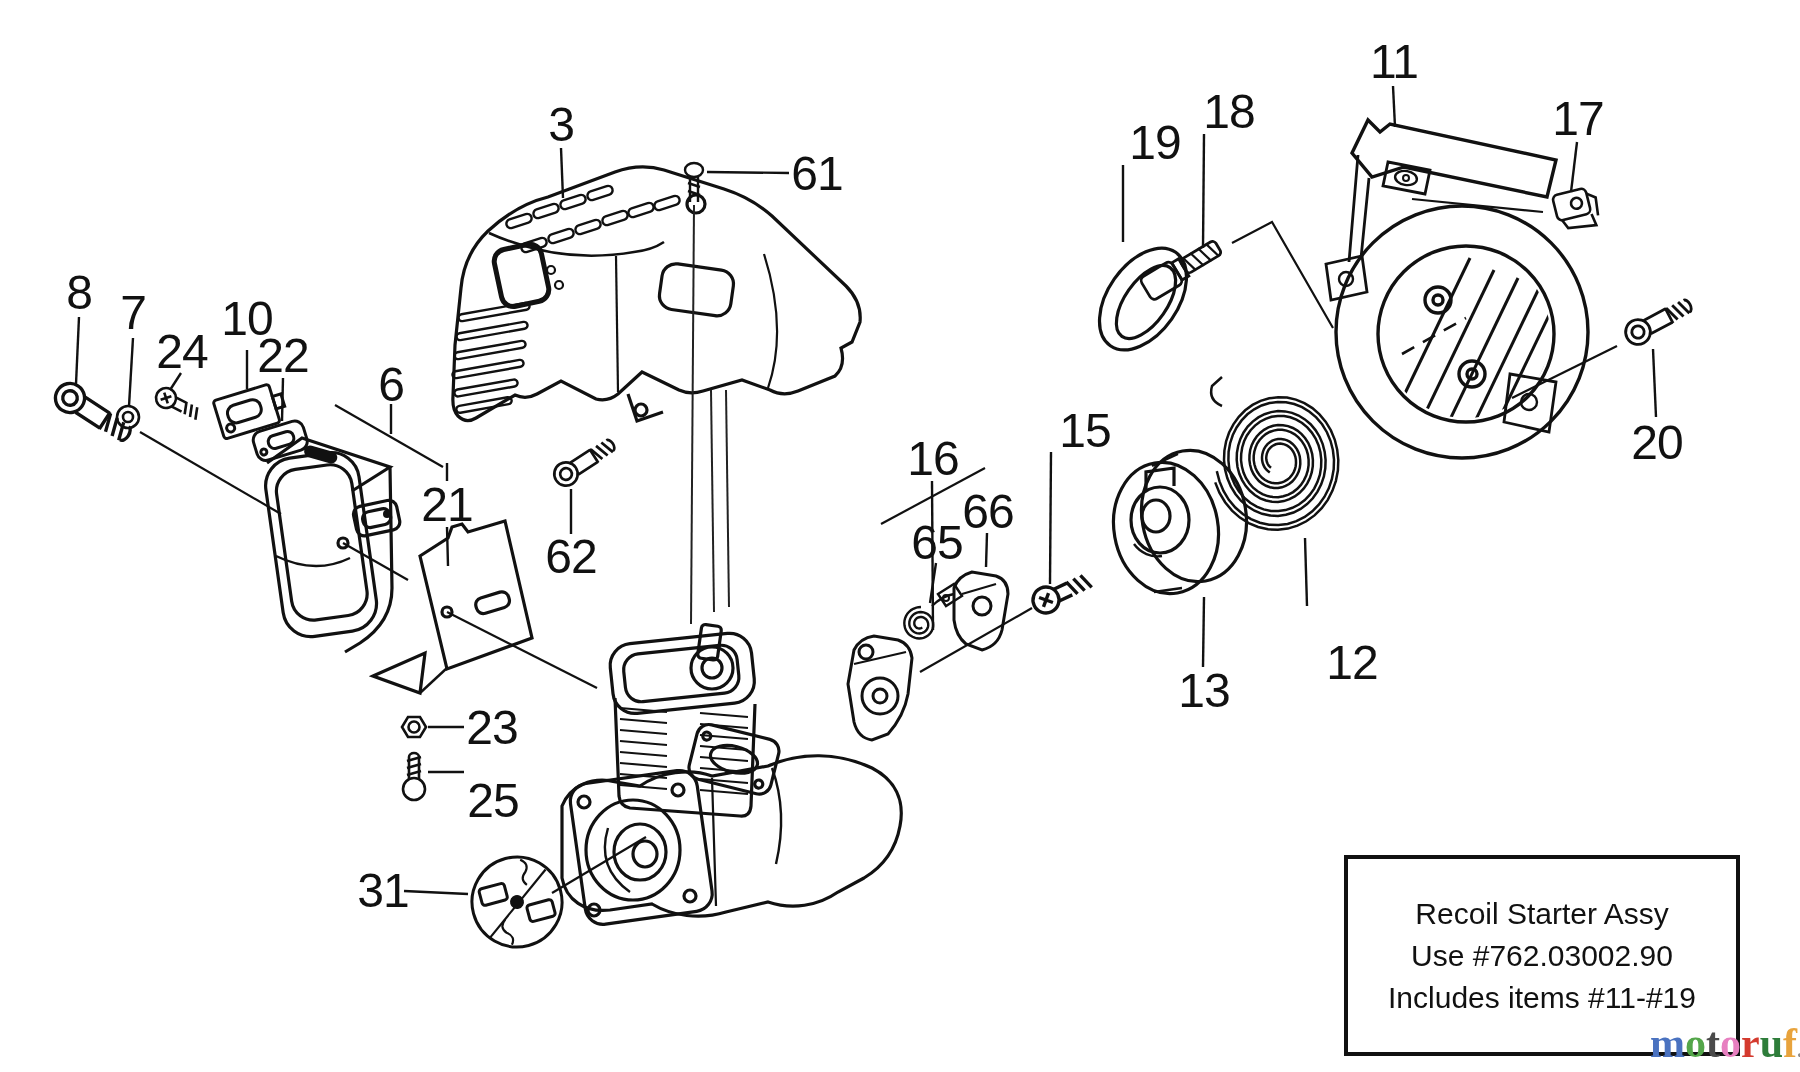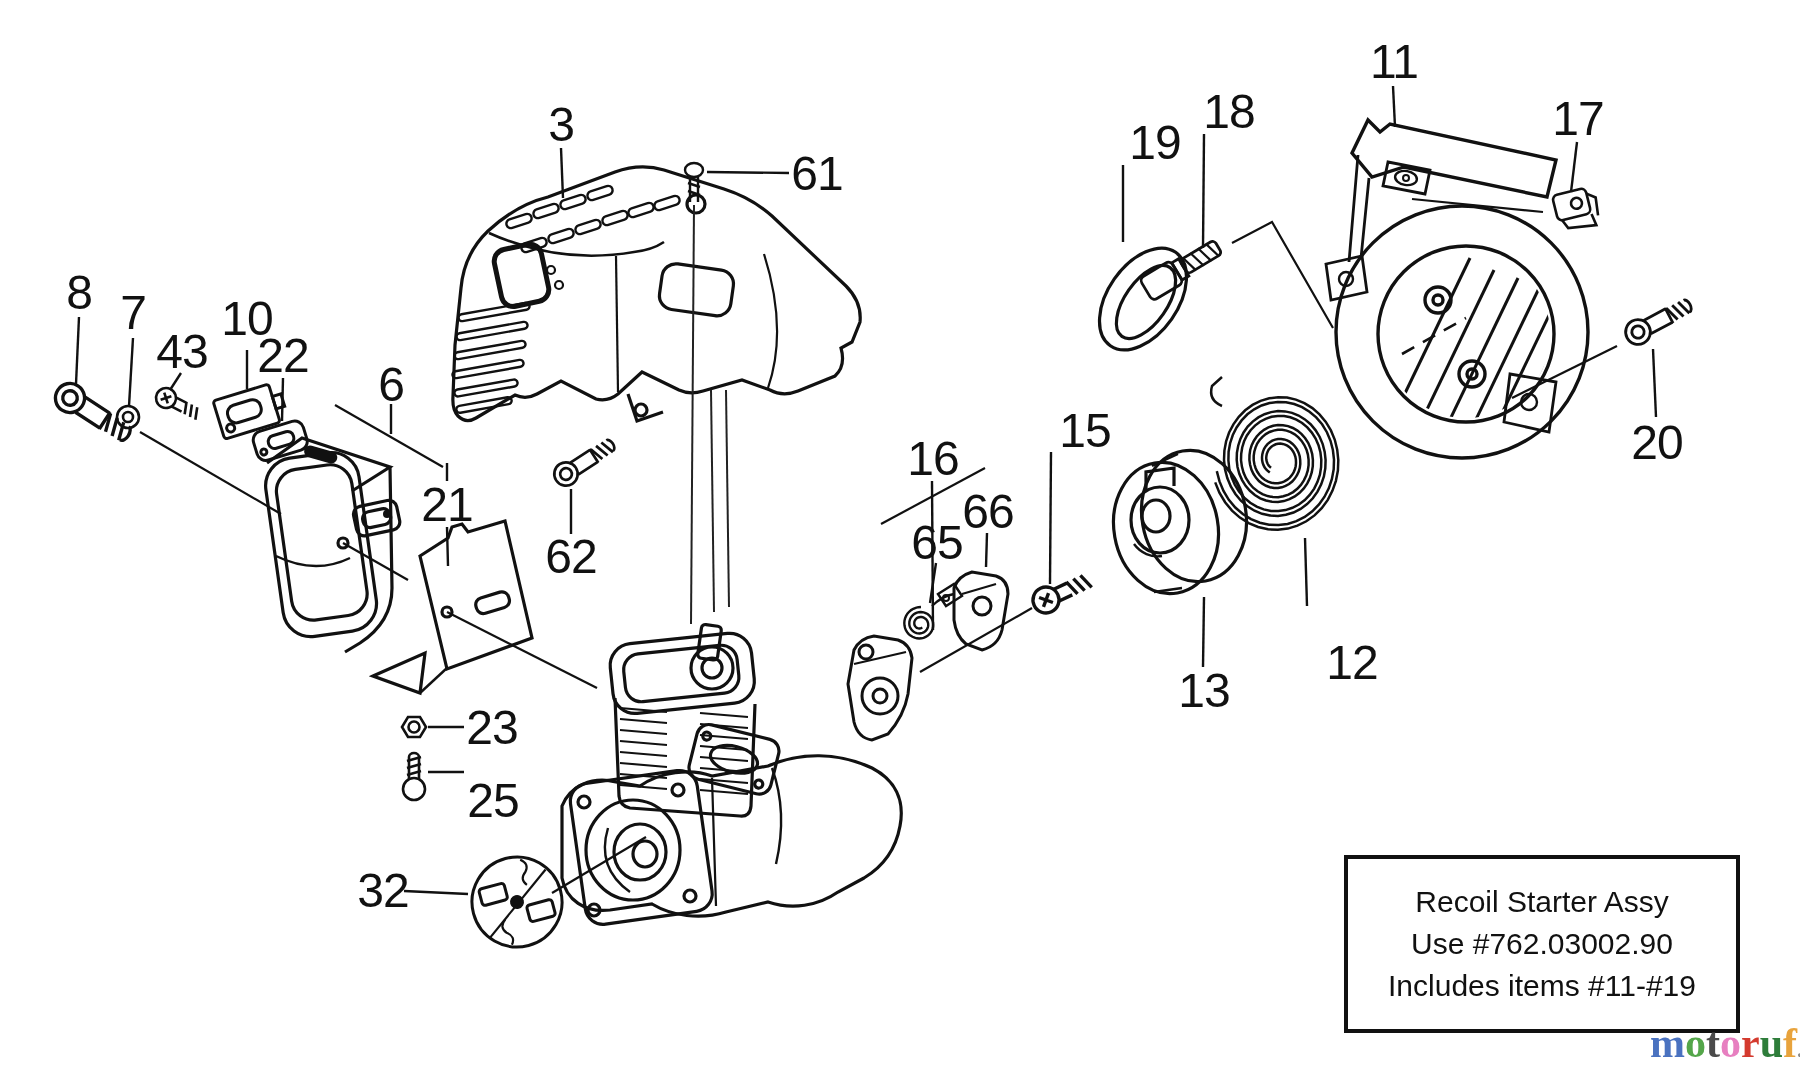--- a/index.html
+++ b/index.html
@@ -1,21 +1,21 @@
 <!DOCTYPE html>
 <html><head>
 <meta charset="utf-8">
 <style>
   html,body{margin:0;padding:0;background:#fff;}
   #page{position:relative;width:1800px;height:1072px;background:#ffffff;overflow:hidden;
         font-family:"Liberation Sans",sans-serif;}
   #artwork{position:absolute;left:0;top:0;}
   .plabel{position:absolute;transform:translate(-50%,-50%);
           font:48px "Liberation Sans",sans-serif;color:#111;letter-spacing:-1px;white-space:nowrap;}
-  .callout{position:absolute;left:1344px;top:855px;width:396px;height:178px;border:4px solid #111;
+  .callout{position:absolute;left:1344px;top:855px;width:396px;height:201px;border:4px solid #111;
            background:#fff;box-sizing:border-box;display:flex;flex-direction:column;justify-content:center;
            gap:8px;text-align:center;font:30px "Liberation Sans",sans-serif;color:#111;}
   .wm{position:absolute;left:1650px;top:1022px;font-weight:bold;
       font-family:"Liberation Serif",serif;font-size:42px;line-height:42px;white-space:nowrap;}
   .wm .de{font-size:23px;}
 </style>
 </head>
 <body>
 
 <div id="page">
@@ -345,31 +345,31 @@
     <path d="M920,672 L1032,608"></path>
     <path d="M1232,243 L1272,222 L1333,328"></path>
     <path d="M1412,199 L1543,212"></path>
     <path d="M1512,398 L1617,346"></path>
   </g>
 </svg>
 
 <div id="labels">
       <div class="plabel" style="left: 79px; top: 292px;">8</div>
       <div class="plabel" style="left: 133px; top: 312px;">7</div>
-      <div class="plabel" style="left: 182px; top: 351px;">43</div>
+      <div class="plabel" style="left: 182px; top: 351px;">24</div>
       <div class="plabel" style="left: 247px; top: 318px;">10</div>
       <div class="plabel" style="left: 283px; top: 355px;">22</div>
       <div class="plabel" style="left: 391px; top: 384px;">6</div>
       <div class="plabel" style="left: 561px; top: 124px;">3</div>
       <div class="plabel" style="left: 817px; top: 173px;">61</div>
       <div class="plabel" style="left: 571px; top: 556px;">62</div>
       <div class="plabel" style="left: 447px; top: 504px;">21</div>
       <div class="plabel" style="left: 492px; top: 727px; text-align: right;">23</div>
       <div class="plabel" style="left: 493px; top: 800px;">25</div>
-      <div class="plabel" style="left: 383px; top: 890px;">32</div>
+      <div class="plabel" style="left: 383px; top: 890px;">31</div>
       <div class="plabel" style="left: 933px; top: 458px;">16</div>
       <div class="plabel" style="left: 937px; top: 542px;">65</div>
       <div class="plabel" style="left: 988px; top: 511px;">66</div>
       <div class="plabel" style="left: 1053px; top: 430px; margin-left: 32px;">15</div>
       <div class="plabel" style="left: 1123px; top: 142px; margin-left: 32px;">19</div>
       <div class="plabel" style="left: 1205px; top: 111px; margin-left: 24px;">18</div>
       <div class="plabel" style="left: 1394px; top: 61px;">11</div>
       <div class="plabel" style="left: 1578px; top: 118px;">17</div>
       <div class="plabel" style="left: 1657px; top: 442px;">20</div>
       <div class="plabel" style="left: 1352px; top: 630px; margin-top: 32px;">12</div>

